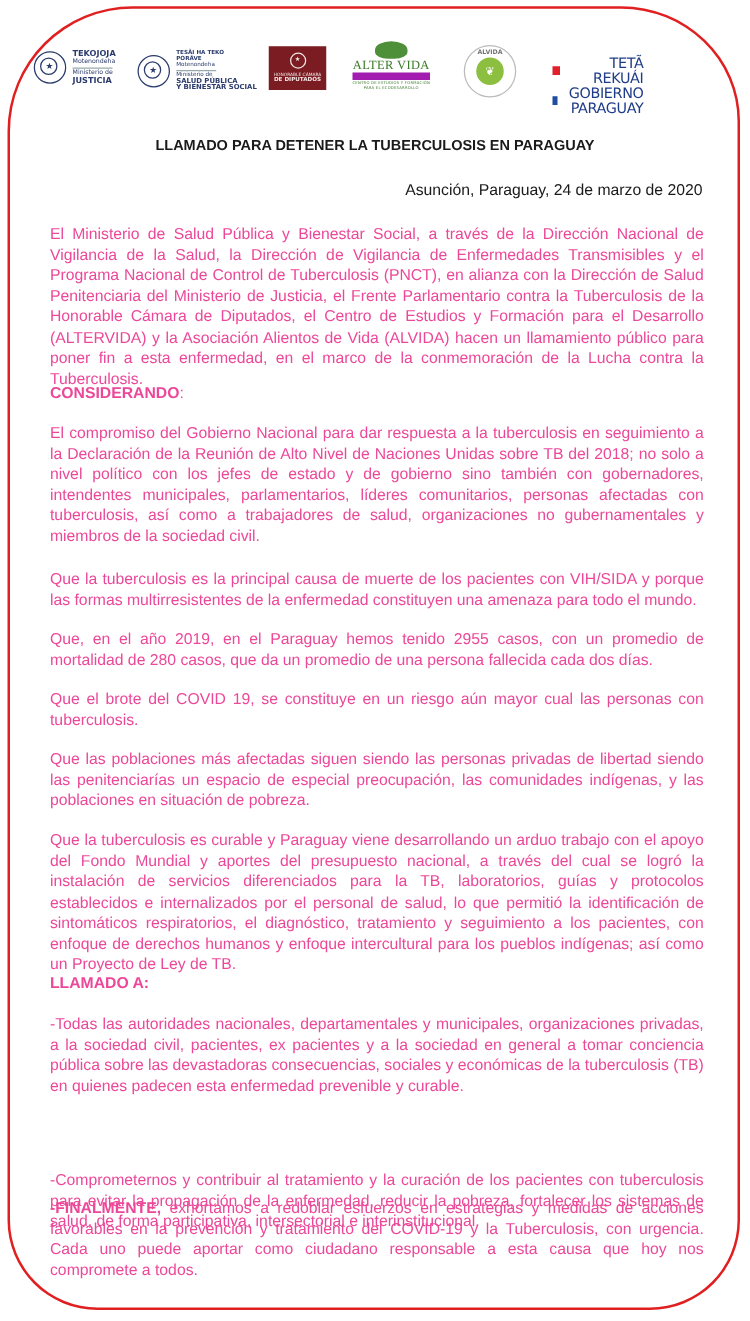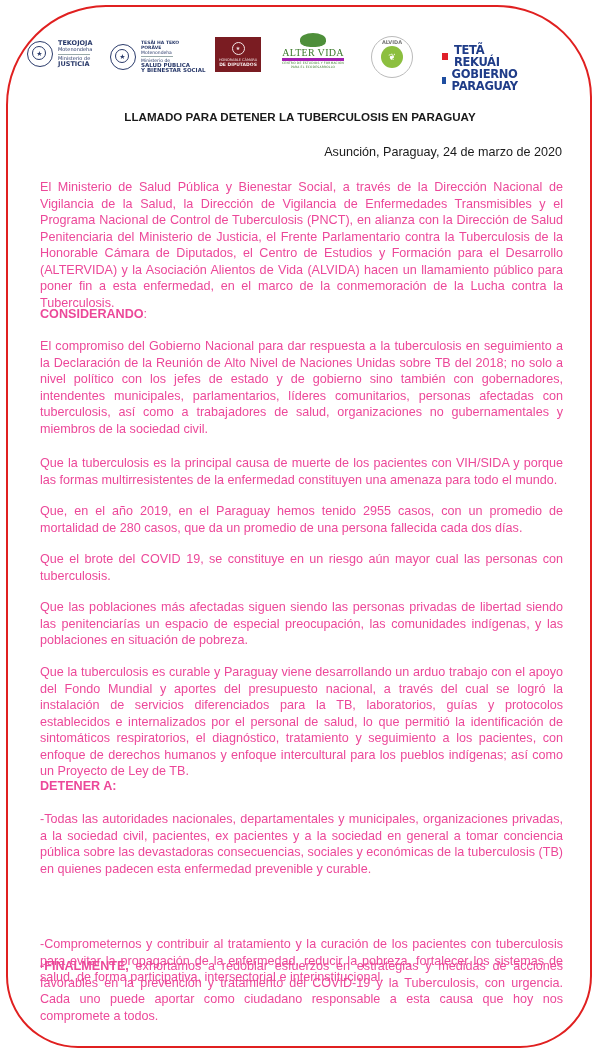--- a/index.html
+++ b/index.html
@@ -16,27 +16,27 @@
   .seal::before { content: ""; position: absolute; left: 4px; top: 4px; width: 14px; height: 14px; border-radius: 50%; border: 1px solid #2b3b6b; box-sizing: border-box; }
   .seal::after { content: "★"; position: absolute; left: 0; top: 0; width: 23px; height: 23px; line-height: 23px; text-align: center; font-size: 7px; color: #2b3b6b; }
   .minlabel { margin-left: 5px; font-size: 5px; line-height: 5.5px; color: #2b3b6b; font-family: "DejaVu Sans", sans-serif; }
   .minlabel .bold { font-weight: bold; font-size: 6.5px; line-height: 7px; }
   .minlabel .sep { border-top: 1px solid #9aa; margin: 1px 0; width: 32px; }
   .diputados { width: 46px; height: 35px; background: #7a1c22; display: flex; flex-direction: column; align-items: center; justify-content: center; color: #f3e6e6; }
   .diputados .dseal { width: 11px; height: 11px; border-radius: 50%; border: 1px solid #f3e6e6; font-size: 5px; line-height: 10px; text-align: center; margin-bottom: 3px; }
   .diputados .dtext { font-size: 3.5px; line-height: 4.5px; text-align: center; font-family: "DejaVu Sans", sans-serif; }
   .altervida { flex-direction: column; align-items: center; width: 70px; }
   .altervida .tree { width: 26px; height: 14px; background: #4e8f3a; border-radius: 50% 50% 40% 40%; }
-  .altervida .name { font-family: "Liberation Serif", serif; font-size: 10px; color: #3a7a2a; letter-spacing: 0.3px; border-bottom: 3px solid #a21caf; line-height: 11px; }
+  .altervida .name { font-family: "Liberation Serif", serif; font-size: 10px; color: #3a7a2a; letter-spacing: 0.3px; border-bottom: 6px solid #a21caf; line-height: 11px; }
   .altervida .sub { font-size: 3px; color: #3a7a2a; line-height: 4px; letter-spacing: 0.2px; text-align: center; font-family: "DejaVu Sans", sans-serif; }
   .alvida { width: 40px; height: 40px; border-radius: 50%; border: 1px solid #bbb; background: #fff; position: relative; display: flex; align-items: center; justify-content: center; }
   .alvida .inner { width: 22px; height: 22px; border-radius: 50%; background: #8cbf3f; display: flex; align-items: center; justify-content: center; color: #fff; font-size: 9px; }
   .alvida .arc { position: absolute; top: 2px; left: 0; width: 40px; text-align: center; font-size: 5px; font-weight: bold; color: #777; font-family: "DejaVu Sans", sans-serif; }
   .gob { flex-direction: column; align-items: flex-start; }
-  .gob .row { display: flex; align-items: center; font-weight: bold; font-size: 11.5px; color: #1f3c88; line-height: 12px; font-family: "DejaVu Sans", sans-serif; letter-spacing: -0.3px; }
+  .gob .row { display: flex; align-items: center; font-weight: normal; font-size: 11.5px; color: #1f3c88; line-height: 12px; font-family: "DejaVu Sans", sans-serif; letter-spacing: -0.3px; text-align: right; }
   .gob .sq { width: 7px; height: 7px; margin-right: 6px; }
   .content { position: absolute; left: 40px; width: 523px; font-family: "Liberation Sans", sans-serif; font-size: 12.6px; line-height: 16.5px; color: #ec4899; }
   .title { position: absolute; top: 110px; left: 0; width: 600px; text-align: center; font-weight: bold; font-size: 11.6px; }
   .date { position: absolute; top: 145px; right: 38px; font-size: 12.6px; }
   .p { text-align: justify; margin: 0; }
   .h { font-weight: bold; margin: 0; }
 </style>
 </head>
 <body>
 
@@ -125,21 +125,21 @@
   <p class="p">Que el brote del COVID 19, se constituye en un riesgo aún mayor cual las personas con tuberculosis.</p>
 </div>
 <div class="content" style="top:599px;">
   <p class="p">Que las poblaciones más afectadas siguen siendo las personas privadas de libertad siendo las penitenciarías un espacio de especial preocupación, las comunidades indígenas, y las poblaciones en situación de pobreza.</p>
 </div>
 <div class="content" style="top:664px;">
   <p class="p">Que la tuberculosis es curable y Paraguay viene desarrollando un arduo trabajo con el apoyo del Fondo Mundial y aportes del presupuesto nacional, a través del cual se logró la instalación de servicios diferenciados para la TB, laboratorios, guías y protocolos establecidos e internalizados por el personal de salud, lo que permitió la identificación de sintomáticos respiratorios, el diagnóstico, tratamiento y seguimiento a los pacientes, con enfoque de derechos humanos y enfoque intercultural para los pueblos indígenas; así como un Proyecto de Ley de TB.</p>
 </div>
 
 <div class="content" style="top:778px;">
-  <p class="h">DETENER A:</p>
+  <p class="h">LLAMADO A:</p>
 </div>
 
 <div class="content" style="top:811px;">
   <p class="p">-Todas las autoridades nacionales, departamentales y municipales, organizaciones privadas, a la sociedad civil, pacientes, ex pacientes y a la sociedad en general a tomar conciencia pública sobre las devastadoras consecuencias, sociales y económicas de la tuberculosis (TB) en quienes padecen esta enfermedad prevenible y curable.</p>
 </div>
 <div class="content" style="top:936px;">
   <p class="p">-Comprometernos y contribuir al tratamiento y la curación de los pacientes con tuberculosis para evitar la propagación de la enfermedad, reducir la pobreza, fortalecer los sistemas de salud, de forma participativa, intersectorial e interinstitucional.</p>
 </div>
 
 <div class="content" style="top:958px;">

